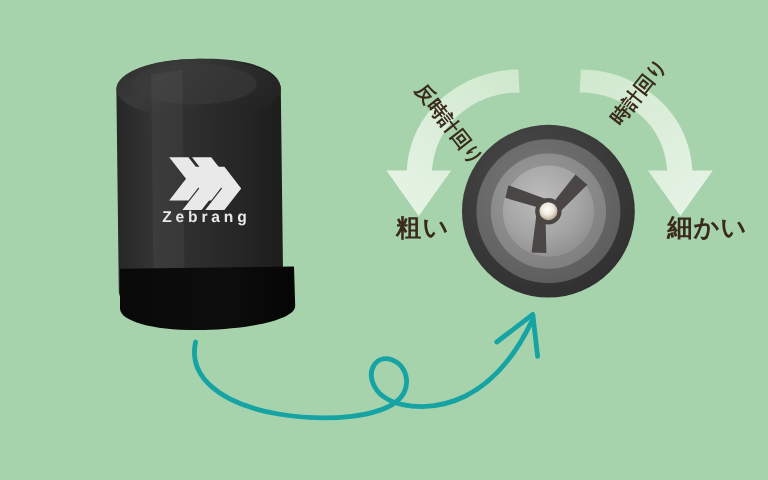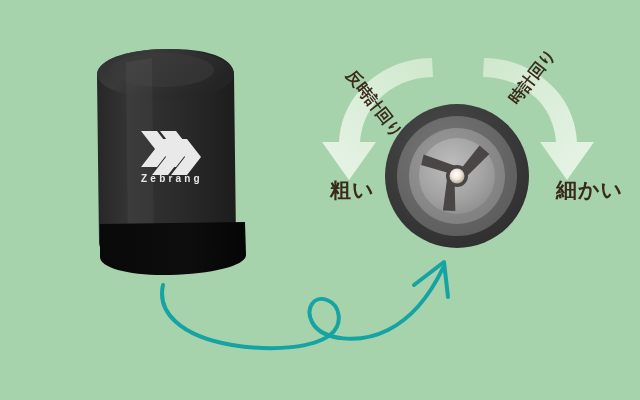--- a/index.html
+++ b/index.html
@@ -36,21 +36,21 @@
     user-select:none;
   }
   #label-ccw{left:349px;top:62px;transform:rotate(52deg);transform-origin:0 50%;}
   #label-cw{left:513px;top:92px;transform:rotate(-52deg);transform-origin:0 50%;}
 
   #brand-text{
     position:absolute;left:130px;top:173px;
     width:84px;text-align:center;
     color:#e8e8e8;
     font-family:"Liberation Sans", sans-serif;
-    font-size:10px;font-weight:bold;
+    font-size:13px;font-weight:bold;
     letter-spacing:3.2px;
     user-select:none;
   }
 </style>
 </head>
 <body style="background: rgb(166, 211, 172);">
 
 <div id="stage">
 
   <svg class="layer" viewBox="0 0 640 400" width="640" height="400">

